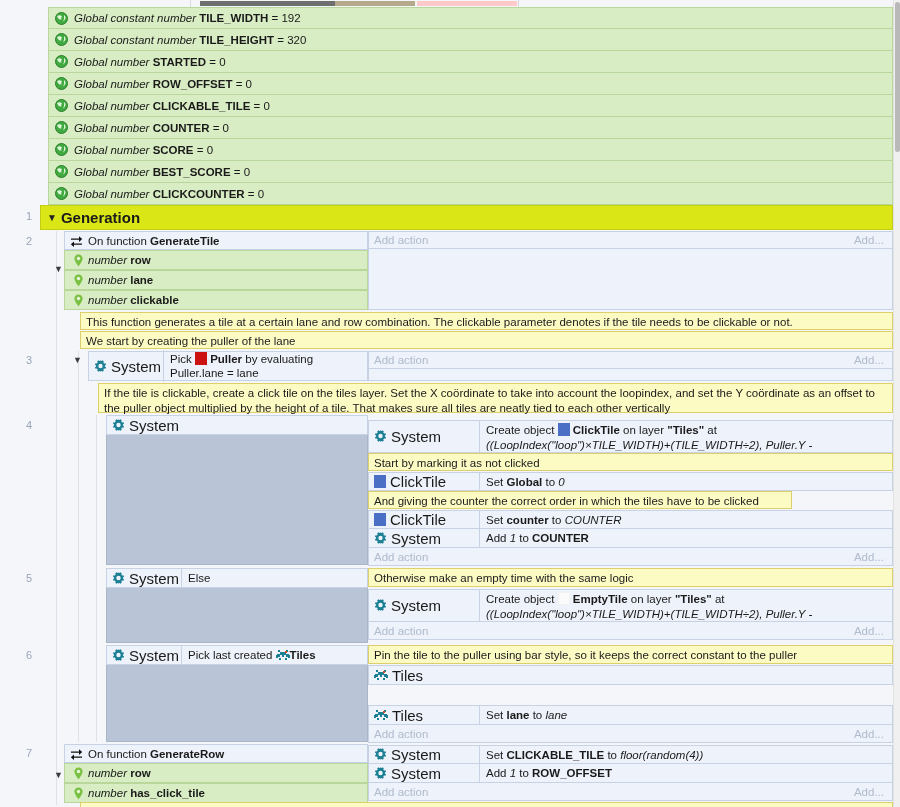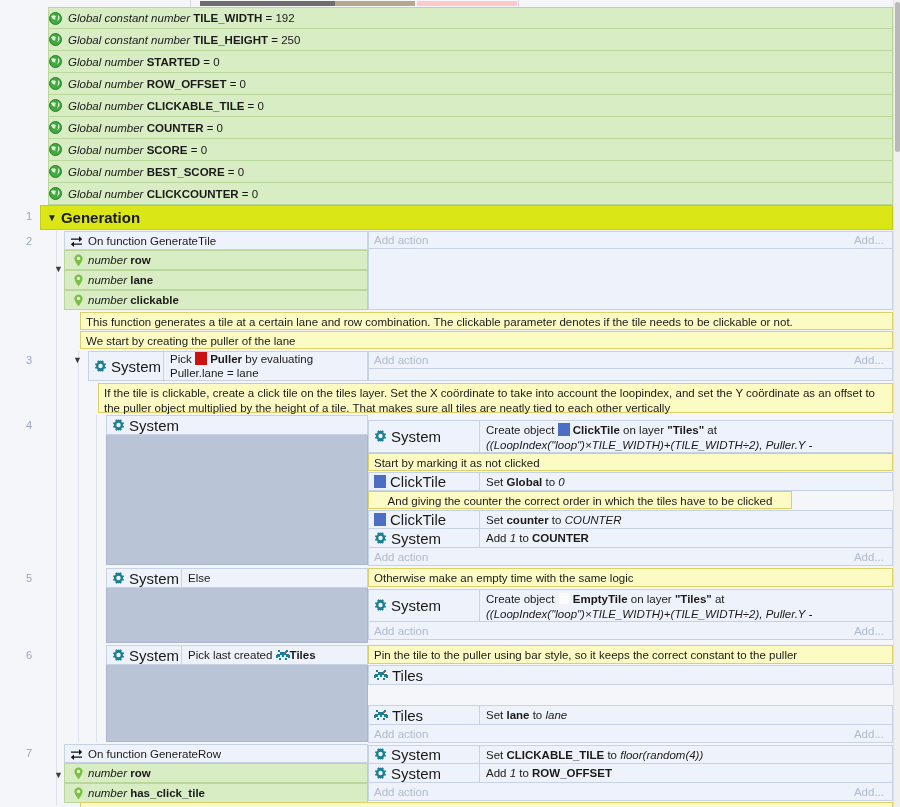--- a/index.html
+++ b/index.html
@@ -32,20 +32,21 @@
 
   
   .gvar {
     position:relative;
     height:22px;
     margin:0 0 0 0;
     background:#d9edc4;
     border:1px solid #b9d79a;
     border-top:none;
     display:flex; align-items:center;
+    padding-left:6px;
     width:845px;
   }
   .gvar:first-child { border-top:1px solid #b9d79a; }
   .gvar .gtxt { margin-left:6px; font-size:11.5px; white-space:nowrap; }
   .gvar .gtxt i { font-style:italic; }
   .gvar .gtxt b { font-weight:bold; }
 
   .globe-icon { width:13px; height:13px; flex:none; position:relative; display:inline-block; }
   .globe-icon svg { display:block; }
 
@@ -74,21 +75,21 @@
     border-left:1px solid #c7d2e4;
     padding:2px 6px;
     flex:1;
     line-height:1.25;
   }
   .fn-row {
     background:#eef2fa; border:1px solid #c7d2e4;
     display:flex; align-items:center; height:19px; padding-left:5px; gap:5px;
   }
   .fn-title { font-size:11.5px; }
-  .fn-title b { font-weight:normal; }
+  .fn-title b { font-weight:bold; }
 
   
   .param {
     background:#d9edc4; border:1px solid #b9d79a;
     height:20px; display:flex; align-items:center; gap:4px;
     padding-left:4px; font-size:11.5px;
   }
   .param i { font-style:italic; }
   .param b { font-weight:bold; }
 
@@ -182,21 +183,21 @@
         <span class="gtxt"><i>Global constant number </i><b>TILE_WIDTH</b><span> = 192</span></span>
       </div>
       <div class="gvar">
         <span class="globe-icon">
           <svg viewBox="0 0 13 13" width="13" height="13">
             <circle cx="6.5" cy="6.5" r="6" fill="#3faa3f" stroke="#2d7d2d" stroke-width="1"></circle>
             <path d="M2 4 Q5 2.5 7 4.5 Q5.5 6 6.5 7.5 Q4 8 3 6 Z" fill="#dff5d8"></path>
             <path d="M9 3 Q11 4 10.5 6.5 Q9.5 8.5 8 9.5 Q9.5 7 9 3 Z" fill="#dff5d8"></path>
           </svg>
         </span>
-        <span class="gtxt"><i>Global constant number </i><b>TILE_HEIGHT</b><span> = 250</span></span>
+        <span class="gtxt"><i>Global constant number </i><b>TILE_HEIGHT</b><span> = 320</span></span>
       </div>
       <div class="gvar">
         <span class="globe-icon">
           <svg viewBox="0 0 13 13" width="13" height="13">
             <circle cx="6.5" cy="6.5" r="6" fill="#3faa3f" stroke="#2d7d2d" stroke-width="1"></circle>
             <path d="M2 4 Q5 2.5 7 4.5 Q5.5 6 6.5 7.5 Q4 8 3 6 Z" fill="#dff5d8"></path>
             <path d="M9 3 Q11 4 10.5 6.5 Q9.5 8.5 8 9.5 Q9.5 7 9 3 Z" fill="#dff5d8"></path>
           </svg>
         </span>
         <span class="gtxt"><i>Global number </i><b>STARTED</b><span> = 0</span></span>
@@ -382,21 +383,21 @@
   <div class="act first" style="position:absolute; left:368px; top:472px; width:525px; height:19px;">
     <div class="act-obj">
       <span class="sq-blue"></span>
       <span class="lbl">ClickTile</span>
     </div>
     <div class="act-txt">
       <span>Set </span><b>Global</b><span> to </span><i>0</i>
     </div>
   </div>
 
-  <div class="comment" style="position:absolute; left:368px; top:491px; width:424px; height:18px;text-align:center;">And giving the counter the correct order in which the tiles have to be clicked</div>
+  <div class="comment" style="position:absolute; left:368px; top:491px; width:424px; height:18px;">And giving the counter the correct order in which the tiles have to be clicked</div>
 
   <div class="act first" style="position:absolute; left:368px; top:510px; width:525px; height:19px;">
     <div class="act-obj">
       <span class="sq-blue"></span>
       <span class="lbl">ClickTile</span>
     </div>
     <div class="act-txt">
       <span>Set </span><b>counter</b><span> to </span><i>COUNTER</i>
     </div>
   </div>

